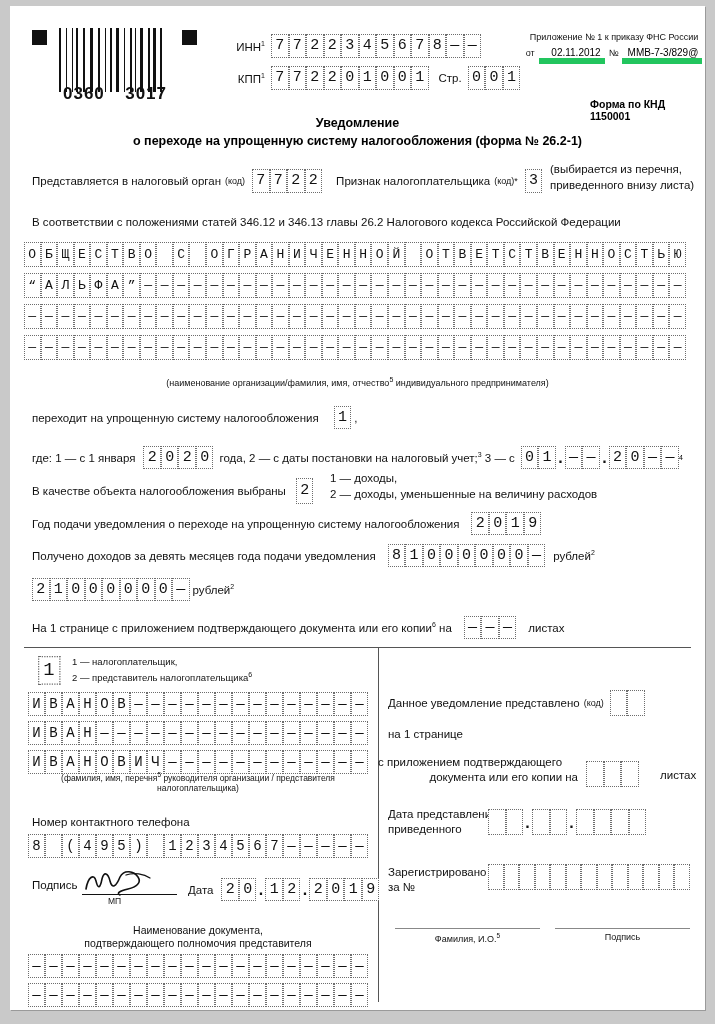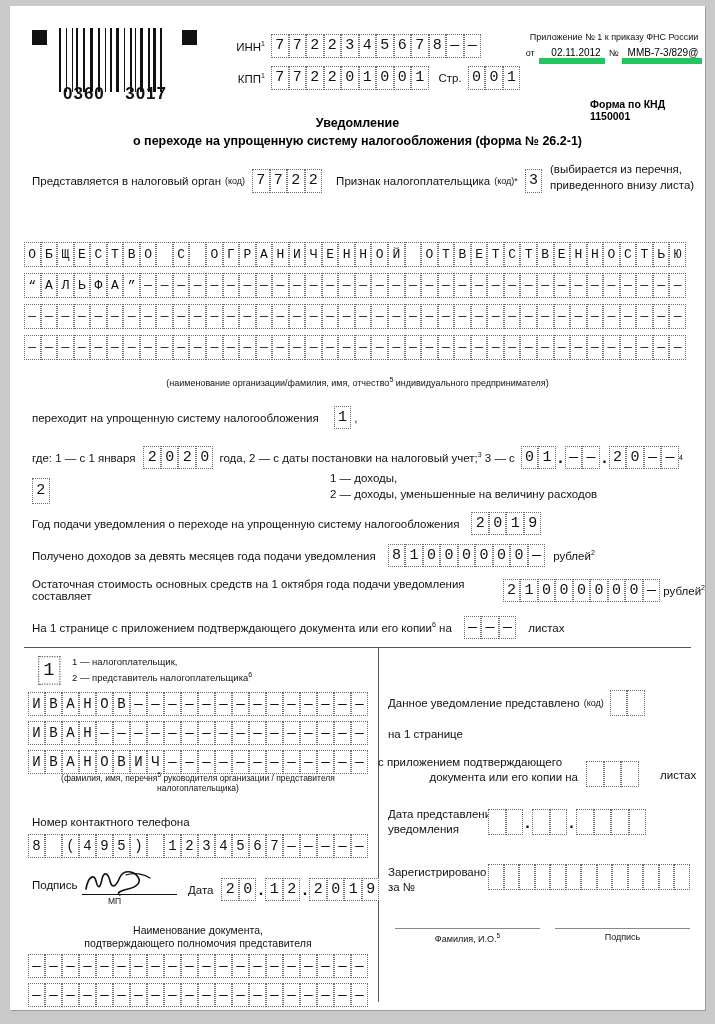--- a/index.html
+++ b/index.html
@@ -181,20 +181,21 @@
         </div>
       <span class="lbl" style="margin-left:14px;">Признак налогоплательщика</span>
       <span class="lbl-sm" style="margin:0 7px 0 4px;">(код)*</span>
       <div class="cells sep" id="sign-cells">
           <div class="cell" style="width: 17.5px; height: 24px; font-size: 15px; line-height: 22px;">3</div>
         </div>
     </div>
     <div class="abs lbl" style="left:540px; top:157px;">(выбирается из перечня,</div>
     <div class="abs lbl" style="left:540px; top:173px;">приведенного внизу листа)</div>
 
+    <div class="abs lbl" style="left:22px; top:210px;">В соответствии с положениями статей 346.12 и 346.13 главы 26.2 Налогового кодекса Российской Федерации</div>
 
     <div class="abs" id="org-grid" style="left:14px; top:236px;">
         <div class="cells sep" style="margin-bottom: 6px;">
           <div class="cell" style="width: 16.55px; height: 25px; font-size: 13px; line-height: 23px;">О</div>
           <div class="cell" style="width: 16.55px; height: 25px; font-size: 13px; line-height: 23px;">Б</div>
           <div class="cell" style="width: 16.55px; height: 25px; font-size: 13px; line-height: 23px;">Щ</div>
           <div class="cell" style="width: 16.55px; height: 25px; font-size: 13px; line-height: 23px;">Е</div>
           <div class="cell" style="width: 16.55px; height: 25px; font-size: 13px; line-height: 23px;">С</div>
           <div class="cell" style="width: 16.55px; height: 25px; font-size: 13px; line-height: 23px;">Т</div>
           <div class="cell" style="width: 16.55px; height: 25px; font-size: 13px; line-height: 23px;">В</div>
@@ -395,20 +396,21 @@
       <div class="cells sep" id="where-yyyy">
           <div class="cell" style="width: 17.5px; height: 23px; font-size: 15px; line-height: 21px;">2</div>
           <div class="cell" style="width: 17.5px; height: 23px; font-size: 15px; line-height: 21px;">0</div>
           <div class="cell" style="width: 17.5px; height: 23px; font-size: 15px; line-height: 21px;">—</div>
           <div class="cell" style="width: 17.5px; height: 23px; font-size: 15px; line-height: 21px;">—</div>
         </div>
       <sup style="font-size:7px">4</sup>
     </div>
 
     <div class="abs" style="left:22px; top:472px; display:flex; align-items:center;">
+      <span class="lbl" style="margin-right:10px;">В качестве объекта налогообложения выбраны</span>
       <div class="cells sep" id="object-cells">
           <div class="cell" style="width: 17.5px; height: 26px; font-size: 15px; line-height: 24px;">2</div>
         </div>
     </div>
     <div class="abs lbl" style="left:320px; top:466px;">1 — доходы,</div>
     <div class="abs lbl" style="left:320px; top:482px;">2 — доходы, уменьшенные на величину расходов</div>
 
     <div class="abs" style="left:22px; top:506px; display:flex; align-items:center;">
       <span class="lbl" style="margin-right:12px;">Год подачи уведомления о переходе на упрощенную систему налогообложения</span>
       <div class="cells sep" id="year-submit-cells">
@@ -431,21 +433,20 @@
           <div class="cell" style="width: 17.5px; height: 23px; font-size: 15px; line-height: 21px;">0</div>
           <div class="cell" style="width: 17.5px; height: 23px; font-size: 15px; line-height: 21px;">0</div>
           <div class="cell" style="width: 17.5px; height: 23px; font-size: 15px; line-height: 21px;">—</div>
         </div>
       <span class="lbl" style="margin-left:8px;">
         <span>рублей</span><sup style="font-size:7px">2</sup>
       </span>
     </div>
 
     <div class="abs" style="left:22px; top:572px; display:flex; align-items:center;">
-      <span class="lbl" style="margin-right:2px;">Остаточная стоимость основных средств на 1 октября года подачи уведомления составляет</span>
       <div class="cells sep" id="residual-cells">
           <div class="cell" style="width: 17.5px; height: 23px; font-size: 15px; line-height: 21px;">2</div>
           <div class="cell" style="width: 17.5px; height: 23px; font-size: 15px; line-height: 21px;">1</div>
           <div class="cell" style="width: 17.5px; height: 23px; font-size: 15px; line-height: 21px;">0</div>
           <div class="cell" style="width: 17.5px; height: 23px; font-size: 15px; line-height: 21px;">0</div>
           <div class="cell" style="width: 17.5px; height: 23px; font-size: 15px; line-height: 21px;">0</div>
           <div class="cell" style="width: 17.5px; height: 23px; font-size: 15px; line-height: 21px;">0</div>
           <div class="cell" style="width: 17.5px; height: 23px; font-size: 15px; line-height: 21px;">0</div>
           <div class="cell" style="width: 17.5px; height: 23px; font-size: 15px; line-height: 21px;">0</div>
           <div class="cell" style="width: 17.5px; height: 23px; font-size: 15px; line-height: 21px;">—</div>
@@ -675,21 +676,21 @@
     <div class="abs" id="off-attach" style="left:576px; top:755px;">
         <div class="cells sep" style="margin-bottom: 0px;">
           <div class="cell" style="width: 17.5px; height: 26px; font-size: 15px; line-height: 24px;"></div>
           <div class="cell" style="width: 17.5px; height: 26px; font-size: 15px; line-height: 24px;"></div>
           <div class="cell" style="width: 17.5px; height: 26px; font-size: 15px; line-height: 24px;"></div>
         </div>
       </div>
     <div class="abs lbl" style="left:650px; top:763px;">листах</div>
 
     <div class="abs lbl" style="left:378px; top:802px;">Дата представления</div>
-    <div class="abs lbl" style="left:378px; top:817px;">уведомления</div>
+    <div class="abs lbl" style="left:378px; top:817px;">приведенного</div>
     <div class="abs" style="left:478px; top:803px; display:flex; align-items:center;">
       <div class="cells sep" id="off-dd">
           <div class="cell" style="width: 17.5px; height: 26px; font-size: 15px; line-height: 24px;"></div>
           <div class="cell" style="width: 17.5px; height: 26px; font-size: 15px; line-height: 24px;"></div>
         </div>
       <span class="dotsep">.</span>
       <div class="cells sep" id="off-mm">
           <div class="cell" style="width: 17.5px; height: 26px; font-size: 15px; line-height: 24px;"></div>
           <div class="cell" style="width: 17.5px; height: 26px; font-size: 15px; line-height: 24px;"></div>
         </div>

